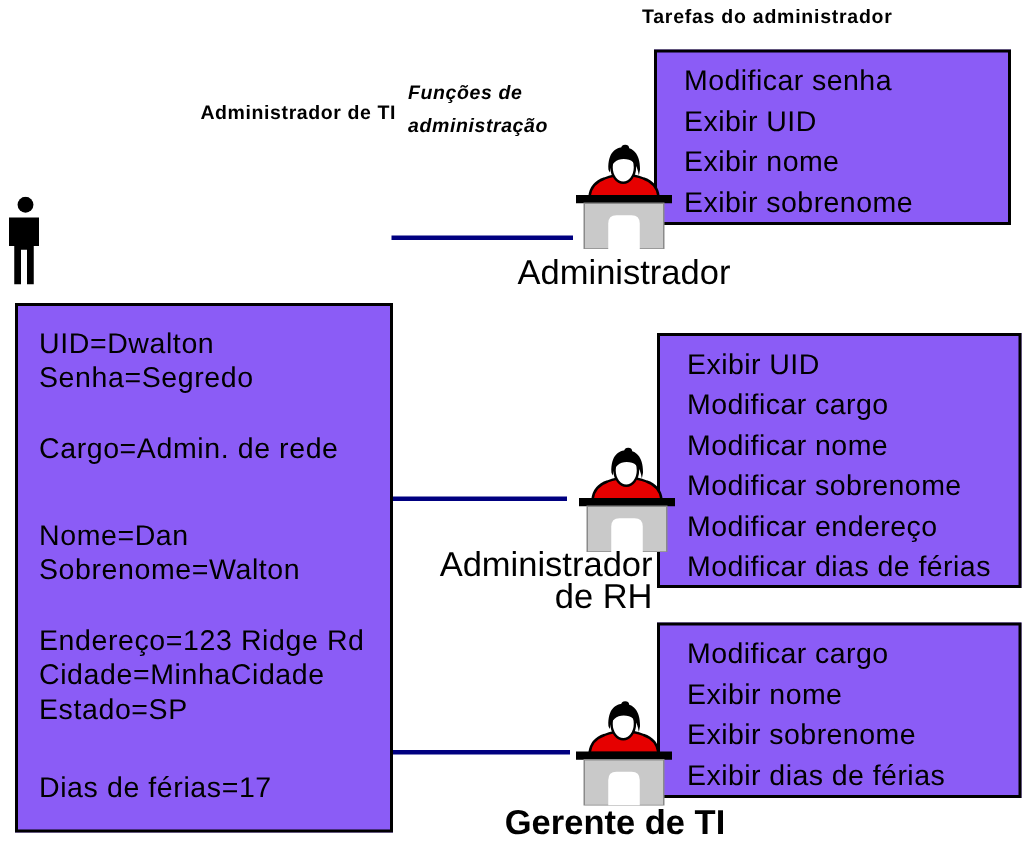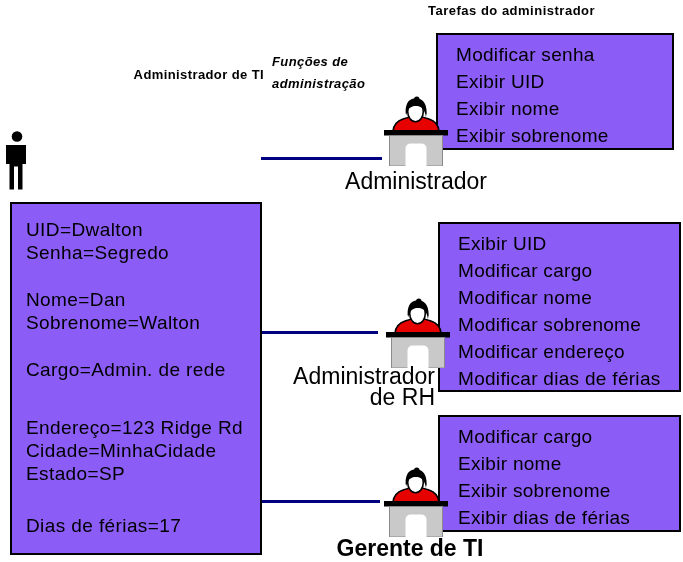--- a/index.html
+++ b/index.html
@@ -59,26 +59,26 @@
   <svg id="standing-person" viewBox="0 0 30 62">
     <circle cx="16" cy="5.5" r="5.3" fill="#000"></circle>
     <path d="M5,14 L25,14 L25,33 L21.5,33 L21.5,58.5 L17,58.5 L17,35.5 L13,35.5 L13,58.5 L8.5,58.5 L8.5,33 L5,33 Z" fill="#000"></path>
   </svg>
 
   <div class="box" id="user-box">
     <div class="attr-group" id="ag-0">
       <div>UID=Dwalton</div>
       <div>Senha=Segredo</div>
     </div>
+    <div class="attr-group" id="ag-1">
+      <div>Cargo=Admin. de rede</div>
+    </div>
     <div class="attr-group" id="ag-2">
       <div>Nome=Dan</div>
       <div>Sobrenome=Walton</div>
-    </div>
-    <div class="attr-group" id="ag-1">
-      <div>Cargo=Admin. de rede</div>
     </div>
     <div class="attr-group" id="ag-3">
       <div>Endereço=123 Ridge Rd</div>
       <div>Cidade=MinhaCidade</div>
       <div>Estado=SP</div>
     </div>
     <div class="attr-group" id="ag-4">
       <div>Dias de férias=17</div>
     </div>
   </div>

